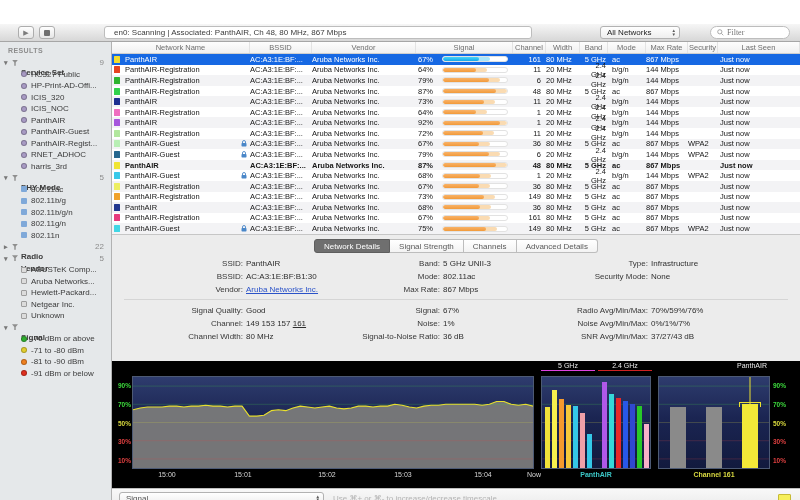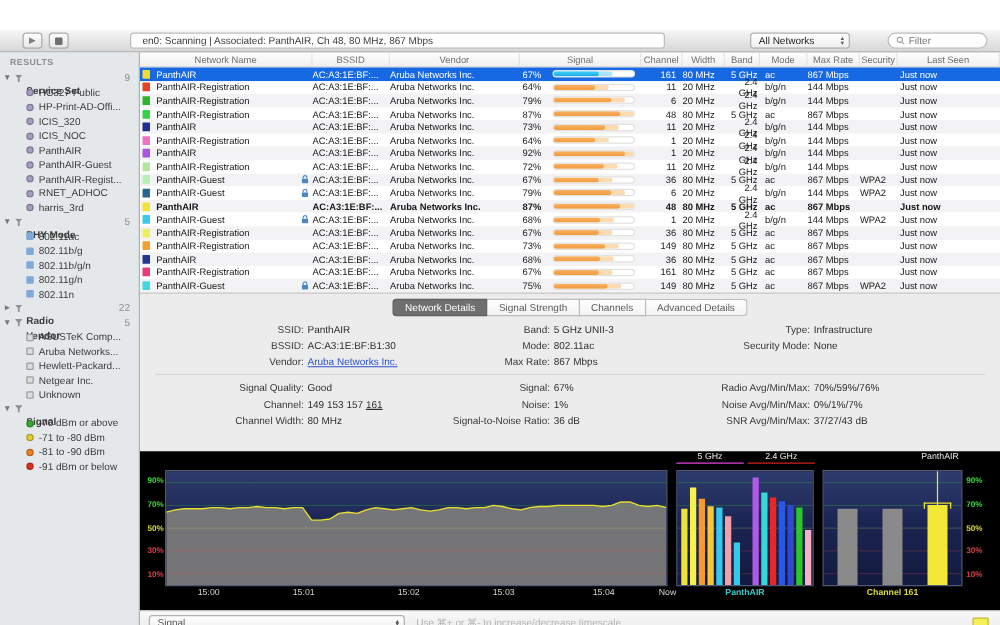--- a/index.html
+++ b/index.html
@@ -18,21 +18,21 @@
                   border-radius:3px; font-size:8px; color:#3c3c3c; display:flex; align-items:center; padding:0 9px;
                   white-space:nowrap; overflow:hidden; }
   .popup { margin-left:auto; width:80px; height:13px; background:linear-gradient(#ffffff,#eeeeee);
            border:1px solid #b2b2b2; border-radius:3px; font-size:8px; color:#1d1d1d; display:flex;
            align-items:center; padding:0 3px 0 6px; }
   .stepper { margin-left:auto; display:flex; flex-direction:column; align-items:center; color:#5a5a5a;
              font-size:4.5px; line-height:3.4px; }
   .search { margin-left:30px; width:80px; height:13px; background:#fff; border:1px solid #bdbdbd;
             border-radius:7px; display:flex; align-items:center; padding:0 6px; }
   .search input { border:none; outline:none; width:100%; font-size:8px; color:#555; background:transparent;
-                  font-family:Liberation Sans, sans-serif; }
+                  font-family:Liberation Serif, serif; }
   .mag { width:7px; height:7px; flex:none; margin-right:3px; }
 
   
   .body { flex:1; display:flex; min-height:0; }
   .sidebar { width:112px; flex:none; background:#e5e8ea; border-right:1px solid #b2b2b2; padding-top:3px;
              overflow:hidden; font-size:8px; }
   .sb-header { color:#8d8d8d; font-size:7px; font-weight:bold; letter-spacing:.4px; padding:2px 0 3px 8px; }
   .sb-group-header { display:flex; align-items:center; height:11.5px; padding-left:4px; color:#3b3b3b; font-weight:bold; }
   .disc { width:8px; color:#787878; font-size:7px; line-height:1; flex:none; }
   .funnel { width:6px; height:6px; background:#8f8f8f; flex:none; margin-right:3px;

